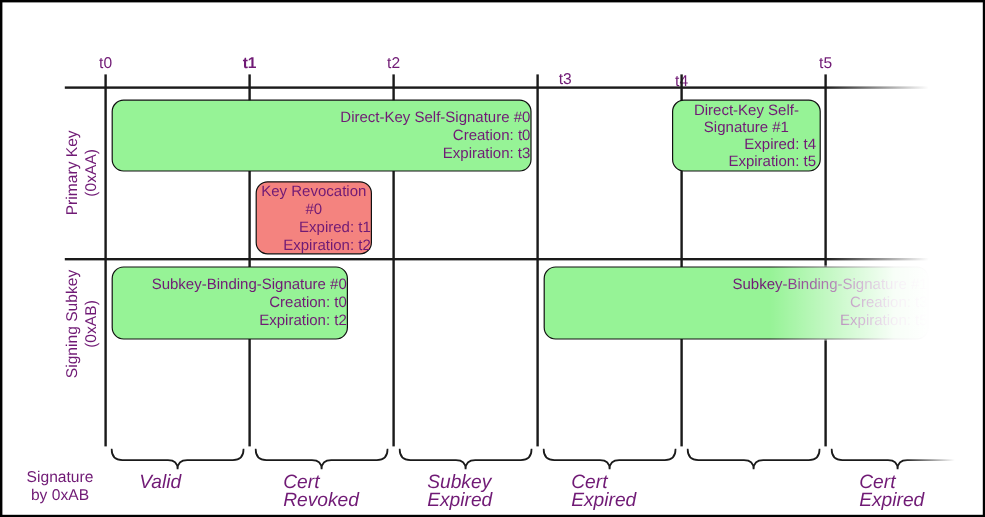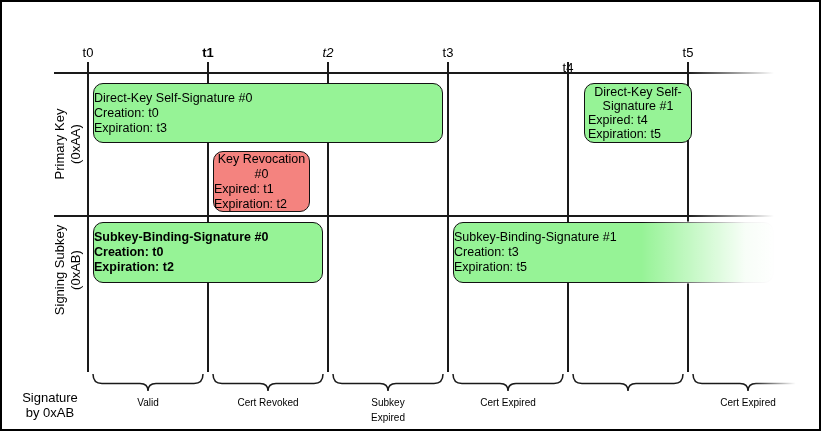--- a/index.html
+++ b/index.html
@@ -1,50 +1,50 @@
 <!DOCTYPE html>
 <html><head>
 <meta charset="utf-8">
 <style>
   html,body{margin:0;padding:0;background:#e8e8e8;font-family:"Liberation Sans",sans-serif;}
   .canvas{
     position:relative;width:821px;height:431px;box-sizing:border-box;
     background:#fff;border:2px solid #000;overflow:hidden;
-    font-family:"Liberation Sans",sans-serif;color:#000000;
+    font-family:"Liberation Sans",sans-serif;color:#701a75;
   }
   .tick-label{position:absolute;top:43px;width:30px;text-align:center;font-size:13px;}
   .vline{position:absolute;top:60px;width:2px;height:310px;background:#1a1a1a;z-index:1;}
   .hline{position:absolute;left:52px;width:720px;height:2px;z-index:1;
     background:linear-gradient(to right,#1a1a1a 0%,#1a1a1a 88%,rgba(26,26,26,0) 100%);}
   .row-label{position:absolute;width:110px;height:34px;left:12px;text-align:center;
     font-size:13px;line-height:16px;transform:rotate(-90deg);z-index:2;}
   .box{position:absolute;box-sizing:border-box;border:1.5px solid #111;border-radius:10px;
-    display:flex;flex-direction:column;align-items:flex-start;justify-content:center;
+    display:flex;flex-direction:column;align-items:flex-end;justify-content:center;
     text-align:center;font-size:12.5px;line-height:15px;z-index:3;}
   .box-green{background:#96F396;}
   .box-red{background:#F4837F;}
   .box-tight{line-height:14px;}
   .fade-overlay{position:absolute;top:-2px;bottom:-2px;right:-2px;width:42%;z-index:4;
     border-radius:0 10px 10px 0;
     background:linear-gradient(to right,rgba(255,255,255,0) 0%,rgba(255,255,255,0.93) 78%,#fff 100%);}
   .brace{position:absolute;top:372px;height:20px;z-index:1;}
-  .phase-label{position:absolute;top:394px;width:64px;text-align:center;
-    font-size:10px;line-height:14.5px;}
+  .phase-label{position:absolute;top:394px;width:64px;
+    font-size:16px;line-height:14.5px;font-style:italic;}
   .bottom-axis-label{position:absolute;left:8px;top:388px;width:80px;text-align:center;
     font-size:13px;line-height:15px;}
 </style>
 </head>
 <body>
 
 <div class="canvas">
 
   <div class="tick-label" style="left:71px;">t0</div>
   <div class="tick-label" style="left:191px;font-weight:bold;">t1</div>
-  <div class="tick-label" style="left:311px;font-style:italic;">t2</div>
-  <div class="tick-label" style="left:431px;">t3</div>
+  <div class="tick-label" style="left:311px;">t2</div>
+  <div class="tick-label" style="left:454px;margin-top:13px;">t3</div>
   <div class="tick-label" style="left:551px;margin-top:15px;">t4</div>
   <div class="tick-label" style="left:671px;">t5</div>
 
   <div class="vline" style="left:85px;"></div>
   <div class="vline" style="left:205px;"></div>
   <div class="vline" style="left:325px;"></div>
   <div class="vline" style="left:445px;"></div>
   <div class="vline" style="left:565px;"></div>
   <div class="vline" style="left:685px;"></div>
 
@@ -65,27 +65,27 @@
     <div>Creation: t0</div>
     <div>Expiration: t3</div>
   </div>
 
   <div class="box box-red" style="left:211px;top:149px;width:97px;height:61px;">
     <div>Key Revocation #0</div>
     <div>Expired: t1</div>
     <div>Expiration: t2</div>
   </div>
 
-  <div class="box box-green box-tight" style="left:582px;top:81px;width:108px;height:60px;padding:0 3px;">
+  <div class="box box-green box-tight" style="left:558px;top:81px;width:124px;height:60px;padding:0 3px;">
     <div>Direct-Key Self-Signature #1</div>
     <div>Expired: t4</div>
     <div>Expiration: t5</div>
   </div>
 
-  <div class="box box-green" style="left:91px;top:220px;width:230px;height:61px;font-weight:bold;">
+  <div class="box box-green" style="left:91px;top:220px;width:197px;height:61px;">
     <div>Subkey-Binding-Signature #0</div>
     <div>Creation: t0</div>
     <div>Expiration: t2</div>
   </div>
 
   <div class="box box-green" style="left:451px;top:220px;width:321px;height:61px;">
     <div>Subkey-Binding-Signature #1</div>
     <div>Creation: t3</div>
     <div>Expiration: t5</div>
     <div class="fade-overlay"></div>

